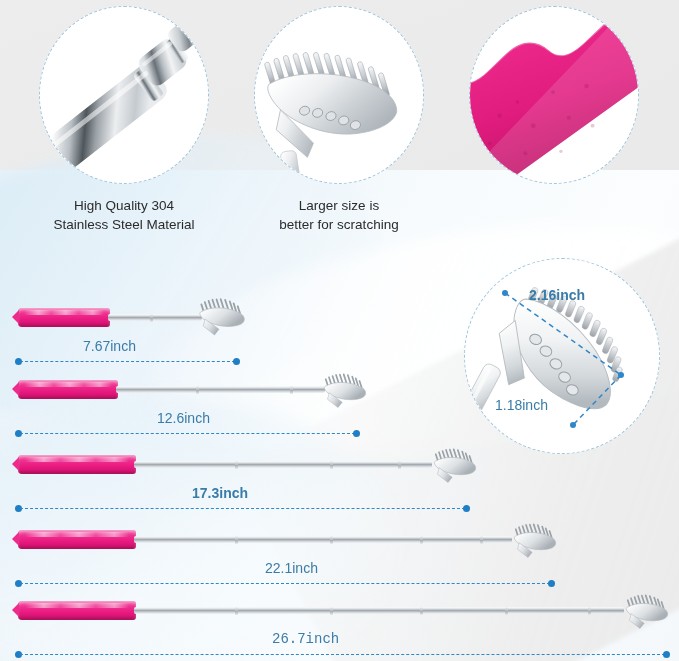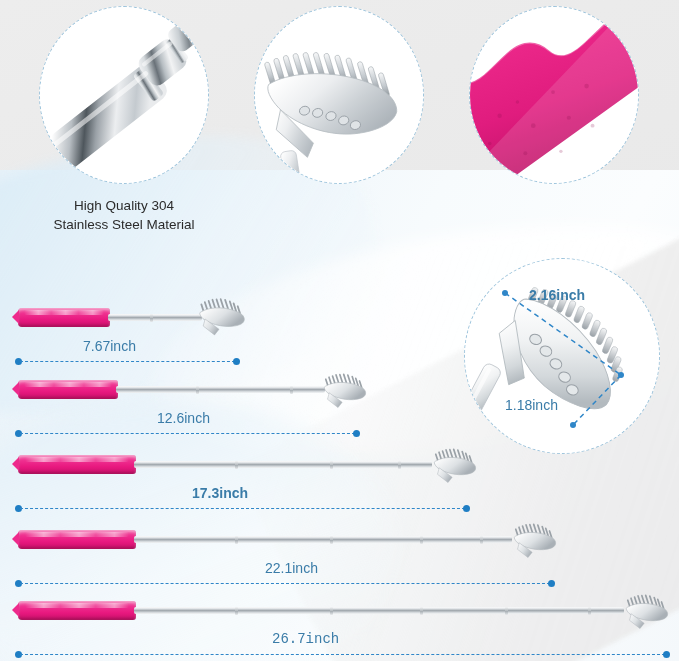--- a/index.html
+++ b/index.html
@@ -270,20 +270,22 @@
             <ellipse cx="71" cy="107" rx="5.2" ry="4.4"></ellipse>
             <ellipse cx="82" cy="115" rx="5.2" ry="4.4"></ellipse>
             <ellipse cx="92" cy="123" rx="5.2" ry="4.4"></ellipse>
           </g>
 
           <path d="M24 86 L 46 128 L 36 140 L 14 104 Z" fill="url(#blade1)" stroke="#b7bdc2" stroke-width="0.8"></path>
           <rect x="8" y="128" width="16" height="40" rx="5" fill="url(#blade1)" stroke="#c1c7cc" stroke-width="0.7" transform="rotate(8 16 148)"></rect>
         </g>
       </svg>
     </div>
+    <div class="caption">Larger size is
+better for scratching</div>
   </div>
 
   <div class="feature" style="left:463px;">
     <div class="bubble">
       <svg class="tube-art" viewBox="0 0 170 178">
         <defs>
           <linearGradient id="pvc1" x1="0" y1="0" x2="0.4" y2="1">
             <stop offset="0%" stop-color="#f472ad"></stop>
             <stop offset="22%" stop-color="#ee2a8c"></stop>
             <stop offset="62%" stop-color="#e01c7e"></stop>
@@ -553,16 +555,16 @@
 
       <g stroke="#2f86c8" stroke-width="1.5" fill="none" stroke-dasharray="5 4">
         <line x1="40" y1="34" x2="156" y2="116"></line>
         <line x1="156" y1="116" x2="108" y2="166"></line>
       </g>
       <circle cx="40" cy="34" r="3" fill="#2f86c8"></circle>
       <circle cx="156" cy="116" r="3" fill="#2f86c8"></circle>
       <circle cx="108" cy="166" r="3" fill="#2f86c8"></circle>
     </svg>
     <div class="detail-label" style="left:64px; top:28px;font-weight:bold;">2.16inch</div>
-    <div class="detail-label" style="left:40px; top:138px;text-align:center;">1.18inch</div>
+    <div class="detail-label" style="left:30px; top:138px;text-align:center;">1.18inch</div>
   </div>
 
 </div>
 
 </body></html>

